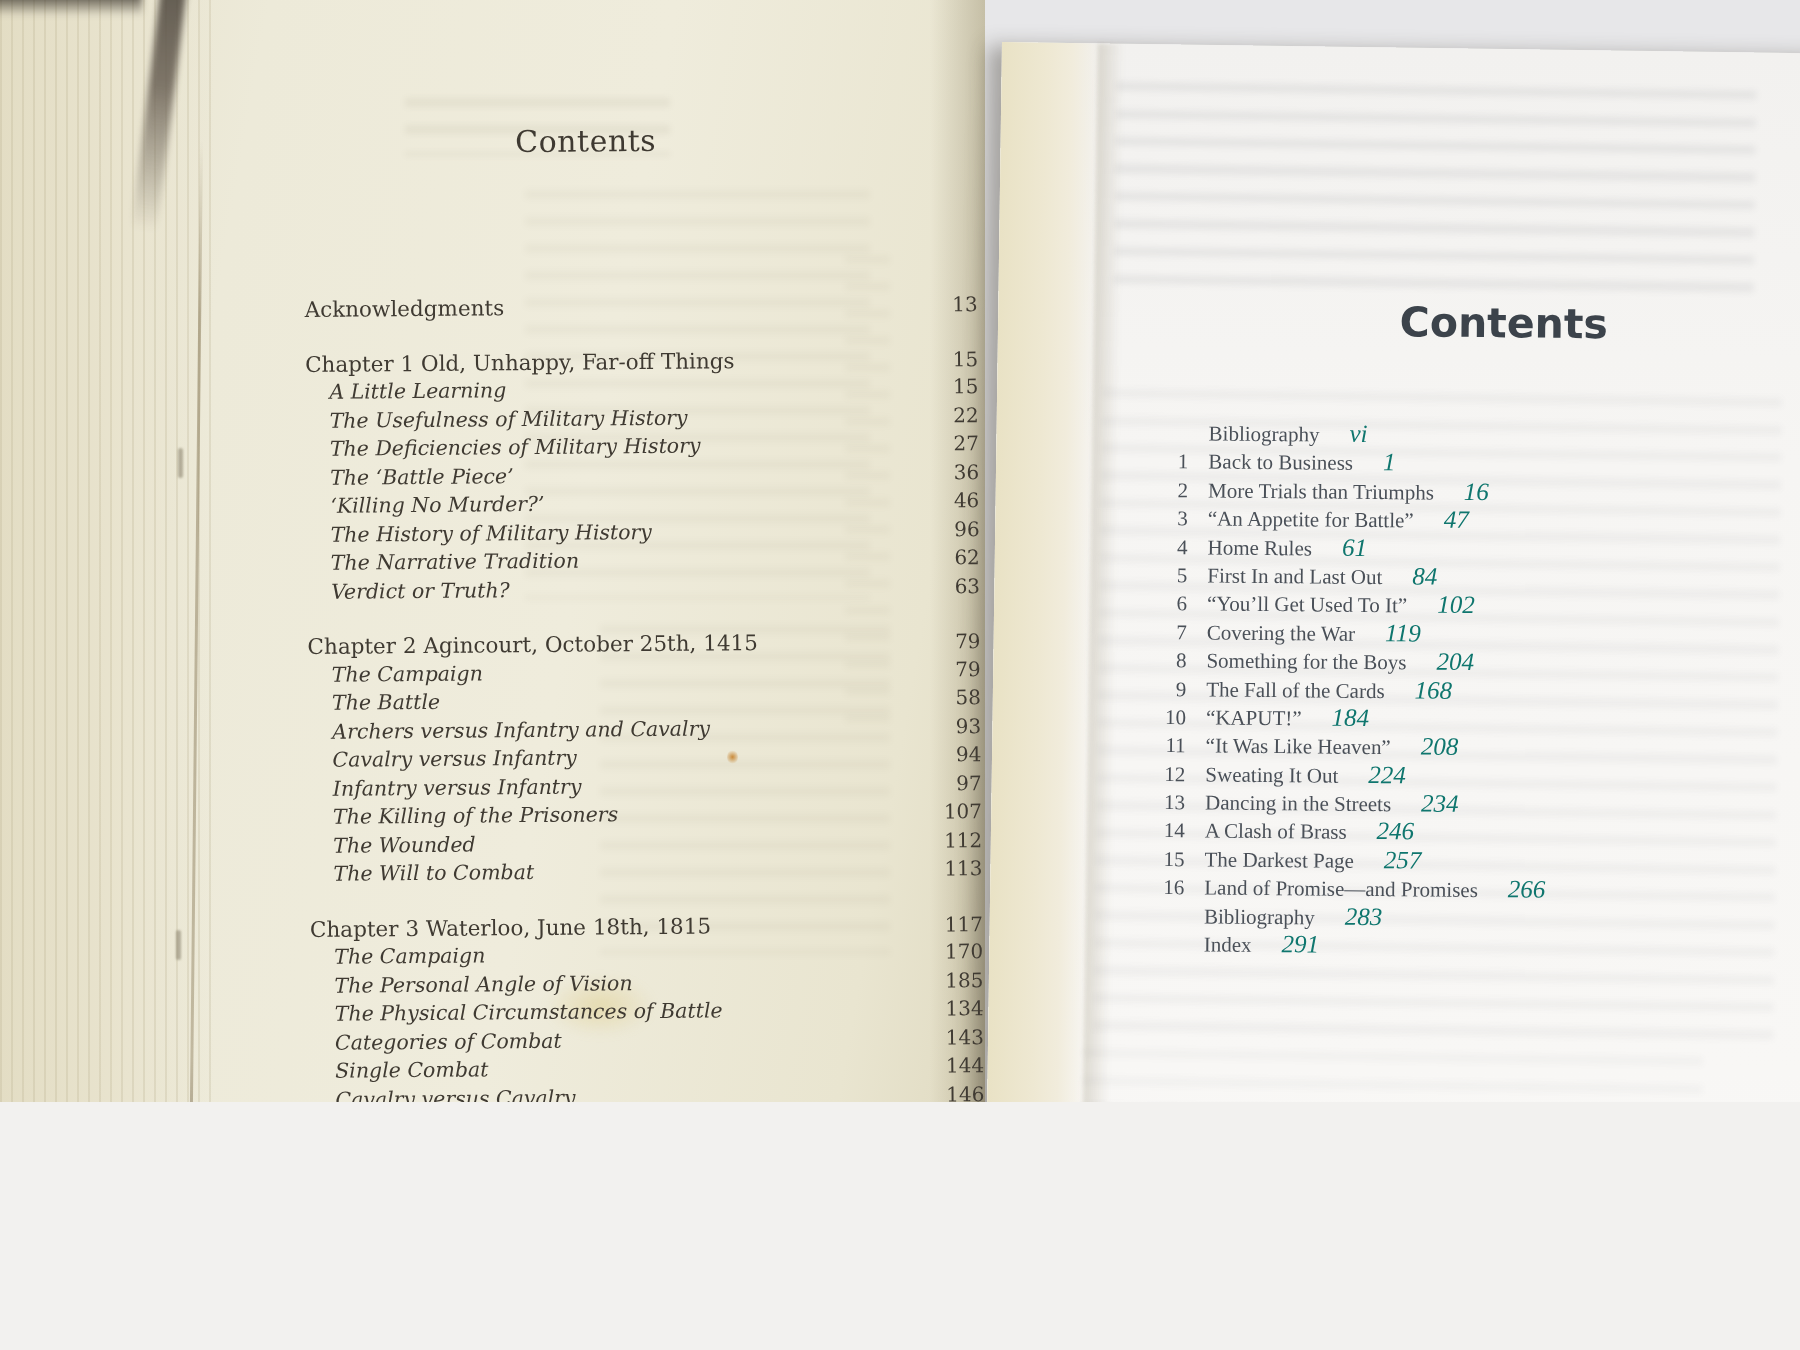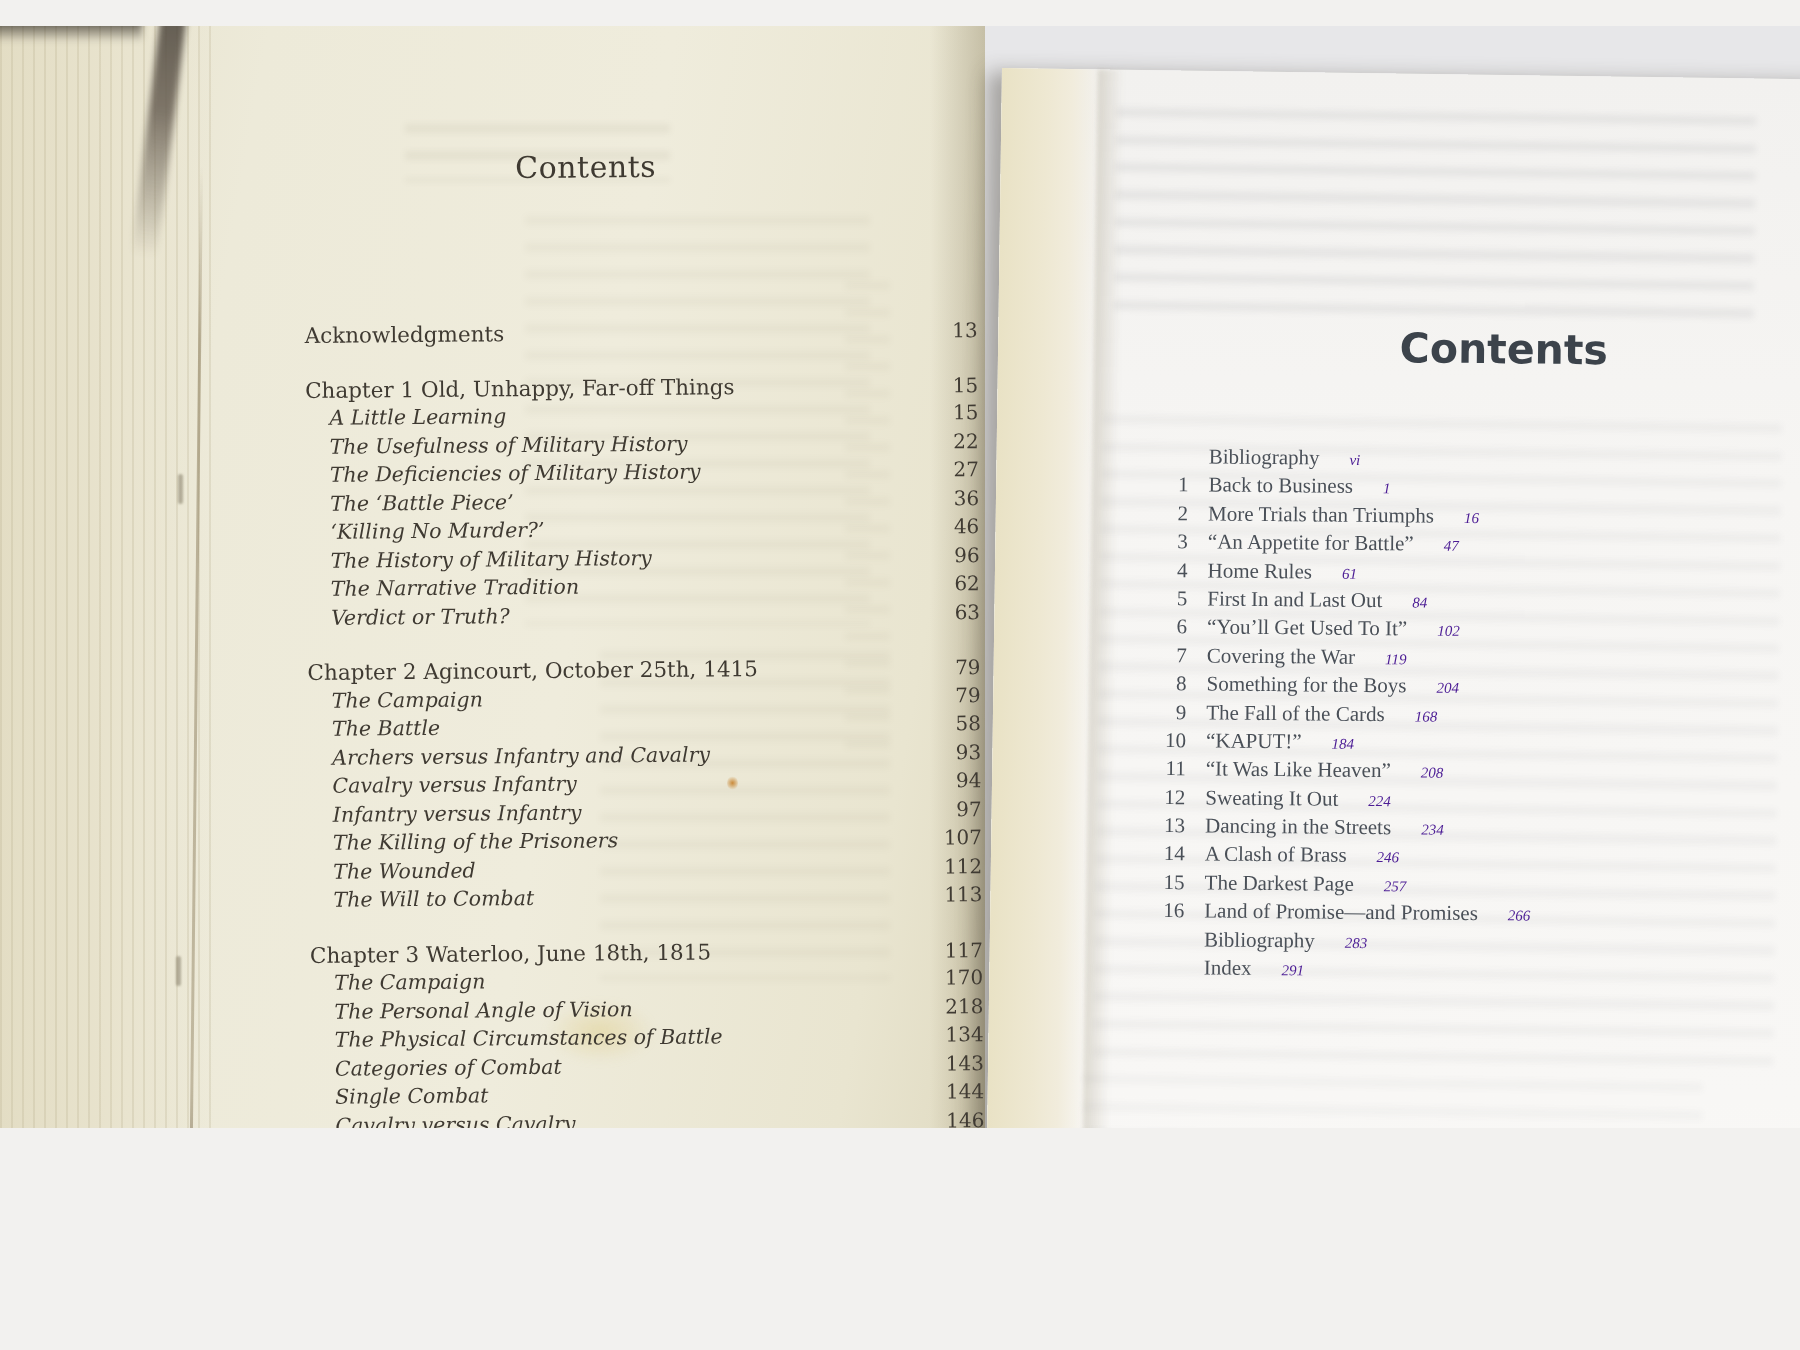--- a/index.html
+++ b/index.html
@@ -1,17 +1,17 @@
 <!DOCTYPE html>
 <html><head>
 <meta charset="utf-8">
 <style>
   html,body{margin:0;padding:0;background:#f2f1ef;}
   .scene{position:relative;width:1800px;height:1102px;overflow:hidden;
-         font-family:"DejaVu Serif", serif;margin-top:26px;}
+         font-family:"DejaVu Serif", serif;}
 
   
   .left-book{position:absolute;left:0;top:0;width:990px;height:1350px;
     background:linear-gradient(100deg,#e6e1cb 0%,#edead9 22%,#efecdc 55%,#e9e5d0 84%,#ddd7bd 100%);}
   .lb-edgestack{position:absolute;left:0;top:0;width:215px;height:1350px;
     background:
       repeating-linear-gradient(90deg, rgba(175,165,130,.22) 0 2px, rgba(0,0,0,0) 2px 11px),
       linear-gradient(90deg,#e3ddc4 0%,#e9e4cf 60%,rgba(233,228,207,0) 100%);}
   .lb-darkstrip{position:absolute;left:146px;top:-14px;width:26px;height:246px;
     background:linear-gradient(180deg,#4c453c 0%,#6b6256 40%,rgba(120,110,95,0) 100%);
@@ -74,21 +74,21 @@
   
   .right-content{position:absolute;left:1160px;top:296px;width:660px;
     transform:rotate(0.55deg);transform-origin:left top;
     font-family:"Liberation Serif", serif;color:#4a5058;z-index:5;}
   .right-title{font-family:"DejaVu Sans", sans-serif;font-weight:bold;font-size:41px;
     line-height:49px;color:#3c434b;margin:0 0 0 240px;width:fit-content;}
   .rtoc{margin-top:73px;}
   .rrow{display:flex;align-items:baseline;height:28.4px;font-size:21px;}
   .rrow .num{flex-shrink:0;width:30px;text-align:right;}
   .rrow .lab{margin-left:20px;white-space:nowrap;}
-  .rrow .pg{font-style:italic;margin-left:30px;font-size:15px;color:#4c1d95;}
+  .rrow .pg{font-style:italic;margin-left:30px;font-size:25px;color:#0f766e;}
 </style>
 </head>
 <body>
 
 <div class="scene">
 
   <div class="left-book">
     <div class="lb-edgestack"></div>
     <div class="lb-corner-top"></div>
     <div class="lb-darkstrip"></div>
@@ -210,21 +210,21 @@
           <span class="pg">117</span>
         </div>
 
         <div class="lrow section">
           <span class="lab">The Campaign</span>
           <span class="pg">170</span>
         </div>
 
         <div class="lrow section">
           <span class="lab">The Personal Angle of Vision</span>
-          <span class="pg">218</span>
+          <span class="pg">185</span>
         </div>
 
         <div class="lrow section">
           <span class="lab">The Physical Circumstances of Battle</span>
           <span class="pg">134</span>
         </div>
 
         <div class="lrow section">
           <span class="lab">Categories of Combat</span>
           <span class="pg">143</span>

